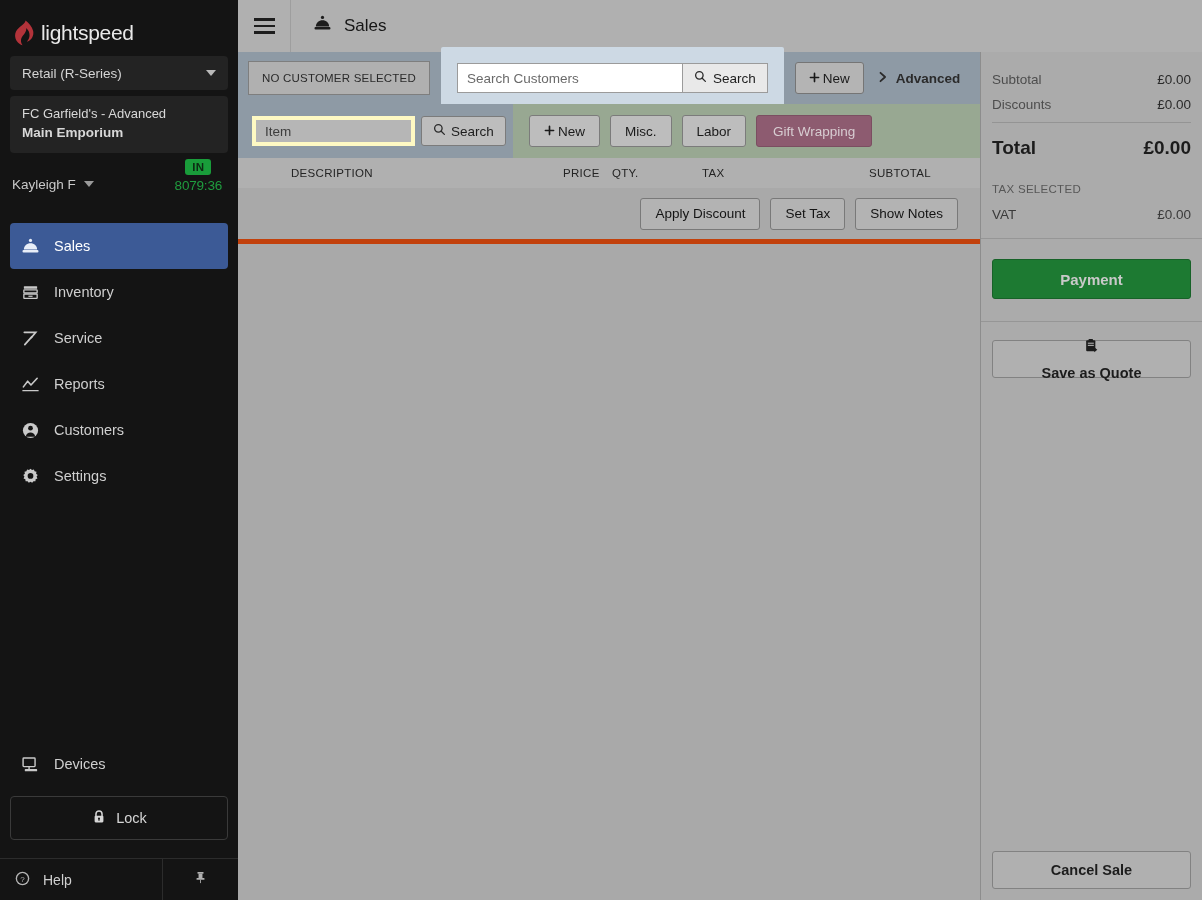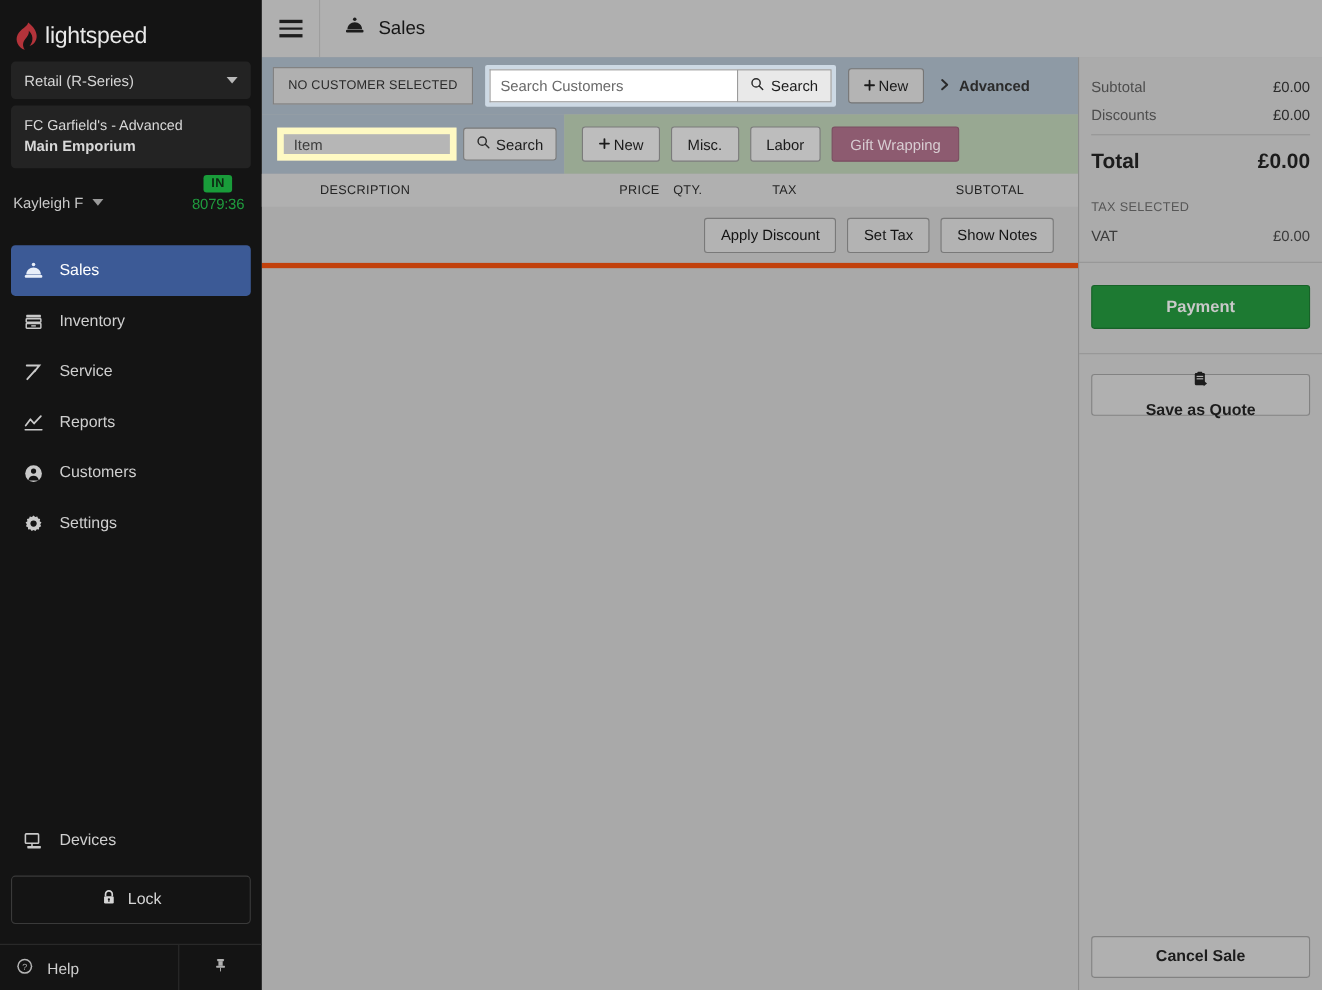--- a/index.html
+++ b/index.html
@@ -79,41 +79,41 @@
 
   .body-row { flex: 1 1 auto; display: flex; min-height: 0; }
   .center { flex: 1 1 auto; display: flex; flex-direction: column; min-width: 0; background: #a9a9a9; }
 
   .cust-bar { height: 52px; background: #8e9aa5; display: flex; align-items: center; padding: 0 10px; gap: 0; flex: 0 0 52px; }
   .no-cust {
     height: 34px; background: #b0b0b0; border: 1px solid #7e7e7e;
     display: flex; align-items: center; padding: 0 13px;
     font-size: 11.5px; color: #2a2a2a; letter-spacing: .2px;
   }
-  .cust-search-wrap { margin-left: 11px; background: #cdd9e4; padding: 4px; border-radius: 2px; display: flex; }
+  .cust-search-wrap { margin-left: 11px; background: #cdd9e4; padding: 16px; border-radius: 2px; display: flex; }
   .cust-input {
     width: 225px; height: 30px; background: #ffffff; border: 1px solid #9b9b9b; border-right: none;
     padding: 0 9px; font-size: 13.5px; color: #6a6a6a; font-family: inherit; outline: none;
   }
   .cust-input::placeholder { color: #6a6a6a; opacity: 1; }
   .btn-search {
     height: 30px; background: #e9e9e9; border: 1px solid #9b9b9b;
     display: flex; align-items: center; gap: 6px; padding: 0 11px;
     font-size: 13.5px; color: #1d1d1d;
   }
   .btn-new-cust {
     margin-left: 11px; height: 32px; background: #b4b4b4; border: 1px solid #757575; border-radius: 3px;
     display: flex; align-items: center; gap: 3px; padding: 0 13px; font-size: 13.5px; color: #1a1a1a;
   }
   .advanced { margin-left: 14px; display: flex; align-items: center; gap: 8px; font-size: 13.5px; font-weight: bold; color: #2b2b2b; }
 
   .item-bar { height: 54px; display: flex; flex: 0 0 54px; }
   .item-left { width: 275px; background: #8e9aa5; display: flex; align-items: center; padding-left: 14px; flex: 0 0 275px; }
   .item-input {
-    width: 163px; height: 30px; background: #b6b6b6; border: 6px solid #fef9c3;
+    width: 163px; height: 30px; background: #b6b6b6; border: 4px solid #fef9c3;
     padding: 0 9px; font-size: 13.5px; color: #3d3d3d; font-family: inherit; outline: none;
   }
   .item-input::placeholder { color: #3d3d3d; opacity: 1; }
   .btn-item-search {
     margin-left: 6px; height: 30px; background: #bdbdbd; border: 1px solid #7b7b7b; border-radius: 3px;
     display: flex; align-items: center; gap: 5px; padding: 0 11px; font-size: 13.5px; color: #1d1d1d;
   }
   .item-right { flex: 1 1 auto; background: #98a892; display: flex; align-items: center; gap: 10px; padding-left: 16px; }
   .pill { height: 32px; background: #bdbdbd; border: 1px solid #7b7b7b; border-radius: 3px; display: flex; align-items: center; padding: 0 14px; font-size: 13.5px; color: #1a1a1a; }
   .pill.plus { gap: 3px; }

